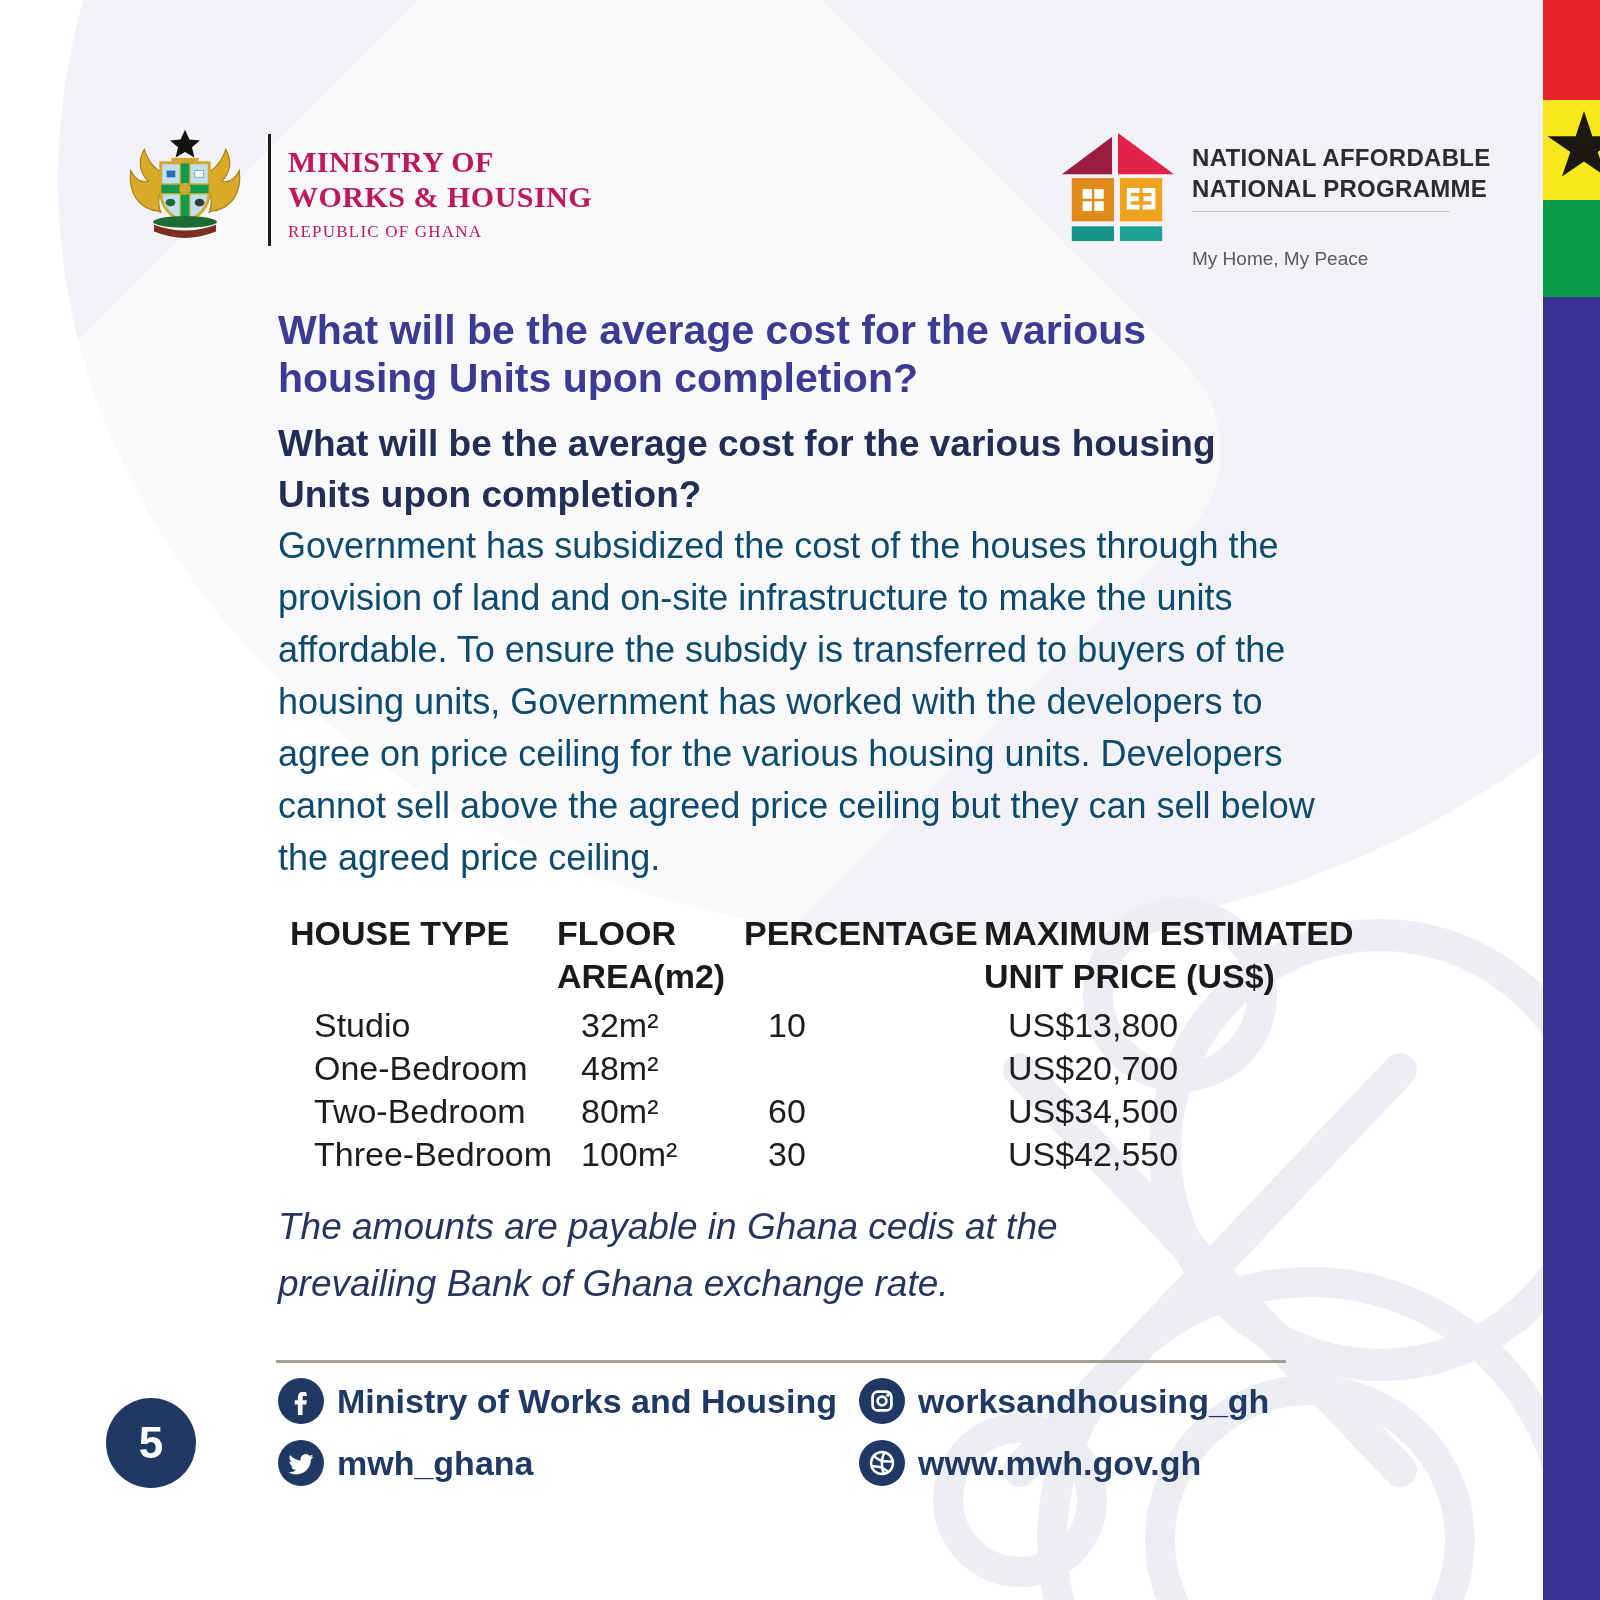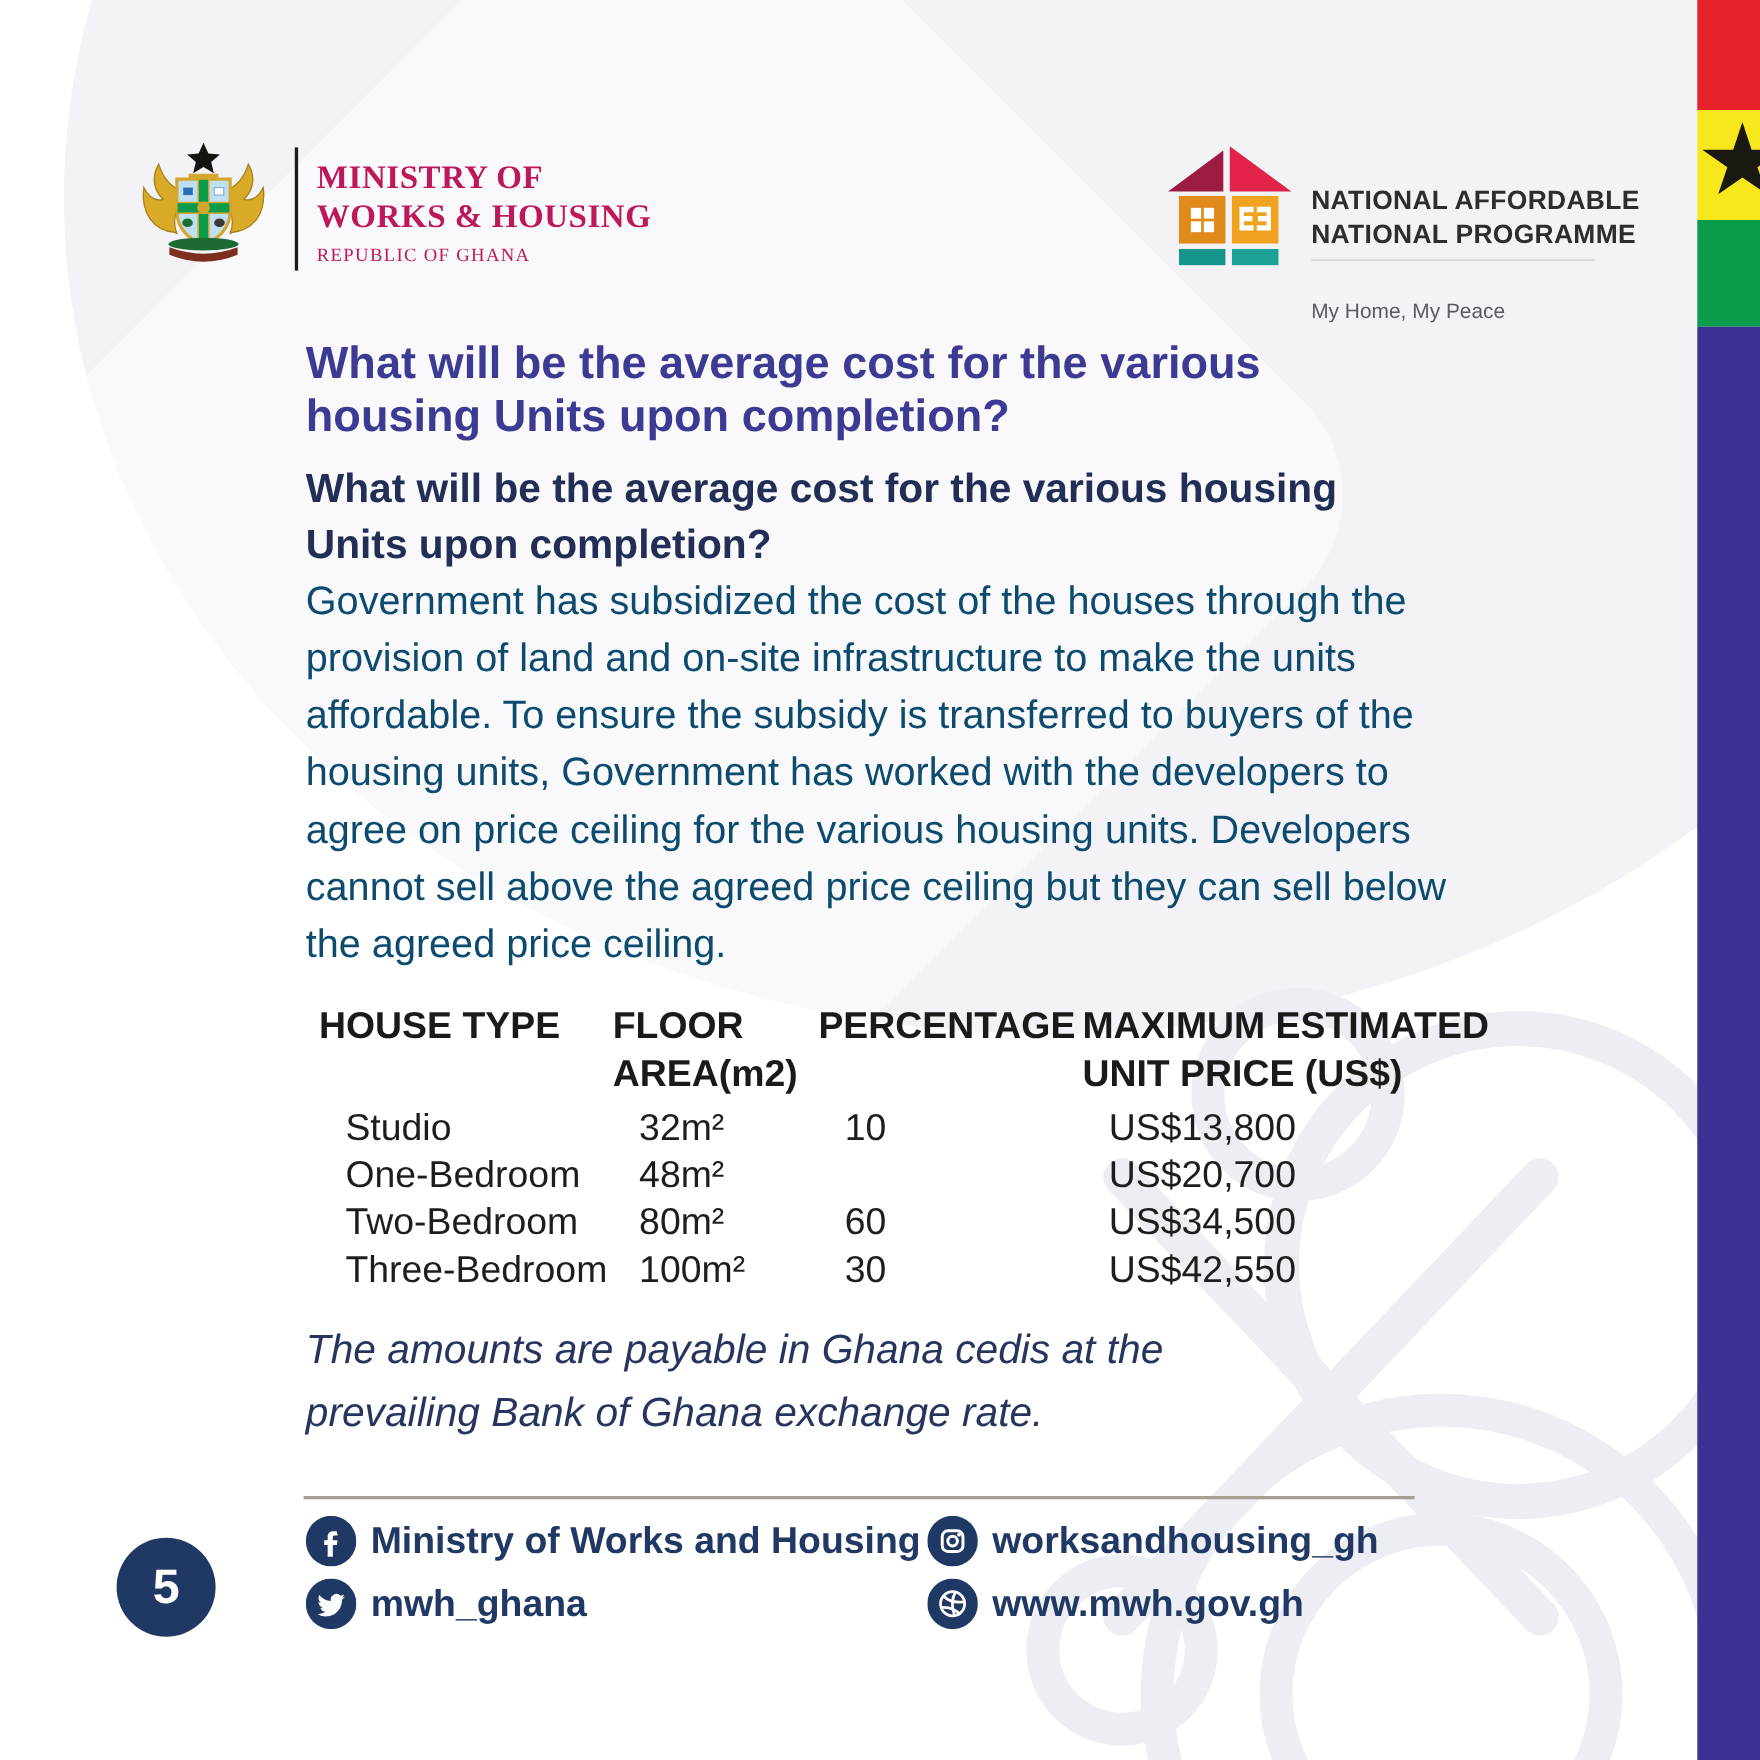--- a/index.html
+++ b/index.html
@@ -30,41 +30,41 @@
     clip-path:polygon(50% 0%,61% 35%,98% 35%,68% 57%,79% 91%,50% 70%,21% 91%,32% 57%,2% 35%,39% 35%);
   }
   
   .moh-logo{position:absolute;left:122px;top:126px;width:126px;height:122px;z-index:5;}
   .moh-divider{position:absolute;left:268px;top:134px;width:3px;height:112px;background:#1c1c1a;z-index:5;}
   .moh-text{position:absolute;left:288px;top:144px;z-index:5;color:#be185d;
     font-family:"Liberation Serif",serif;font-weight:bold;}
   .moh-text .l1,.moh-text .l2{font-size:30px;line-height:35px;letter-spacing:.5px;}
   .moh-text .l3{font-size:17px;font-weight:normal;letter-spacing:1.2px;margin-top:8px;}
   .nahp-logo{position:absolute;left:1058px;top:128px;width:118px;height:116px;z-index:5;}
-  .nahp-text{position:absolute;left:1192px;top:167px;z-index:5;}
+  .nahp-text{position:absolute;left:1192px;top:142px;z-index:5;}
   .nahp-text .l1,.nahp-text .l2{font-size:24px;font-weight:bold;color:#2d2d2f;line-height:31px;letter-spacing:.3px;}
   .nahp-rule{width:258px;height:1px;background:#c9c9cd;margin:7px 0 6px 0;}
   .nahp-text .tag{font-size:19px;color:#5a5a60;margin-top:36px;}
   
   .title{position:absolute;left:278px;top:306px;width:965px;z-index:5;
     font-size:41px;font-weight:bold;color:#3c3a92;line-height:48px;}
   .subtitle{position:absolute;left:278px;top:418px;width:965px;z-index:5;
     font-size:37px;font-weight:bold;color:#222e55;line-height:51px;}
   .bodytext{position:absolute;left:278px;top:520px;width:1085px;z-index:5;
     font-size:36px;color:#0c4a6e;line-height:52px;}
   .ptable{position:absolute;left:290px;top:912px;z-index:5;display:grid;
     grid-template-columns:267px 187px 240px 420px;font-size:34px;color:#1d1d1d;}
   .ptable .th{font-weight:bold;color:#1a1a1a;line-height:43px;padding-bottom:6px;}
   .ptable .td{line-height:43px;margin-left:24px;}
   .note{position:absolute;left:278px;top:1198px;width:840px;z-index:5;
     font-size:37px;font-style:italic;color:#27355e;line-height:57px;}
   
   .footer-rule{position:absolute;left:276px;top:1360px;width:1010px;height:3px;background:#a49e93;z-index:5;}
   .footer{position:absolute;left:278px;top:1378px;z-index:5;display:grid;
-    grid-template-columns:565px auto;row-gap:11px;}
+    grid-template-columns:565px auto;row-gap:11px;gap:16px;}
   .social{display:flex;align-items:center;gap:13px;cursor:pointer;}
   .social svg{width:46px;height:46px;flex:0 0 auto;}
   .social .lbl{font-size:34px;font-weight:bold;color:#1f3864;white-space:nowrap;}
   .badge{position:absolute;left:106px;top:1398px;width:90px;height:90px;border-radius:50%;
     background:#1f3864;z-index:5;display:flex;align-items:center;justify-content:center;
     color:#ffffff;font-size:44px;font-weight:bold;}
 </style>
 </head>
 <body>
 

